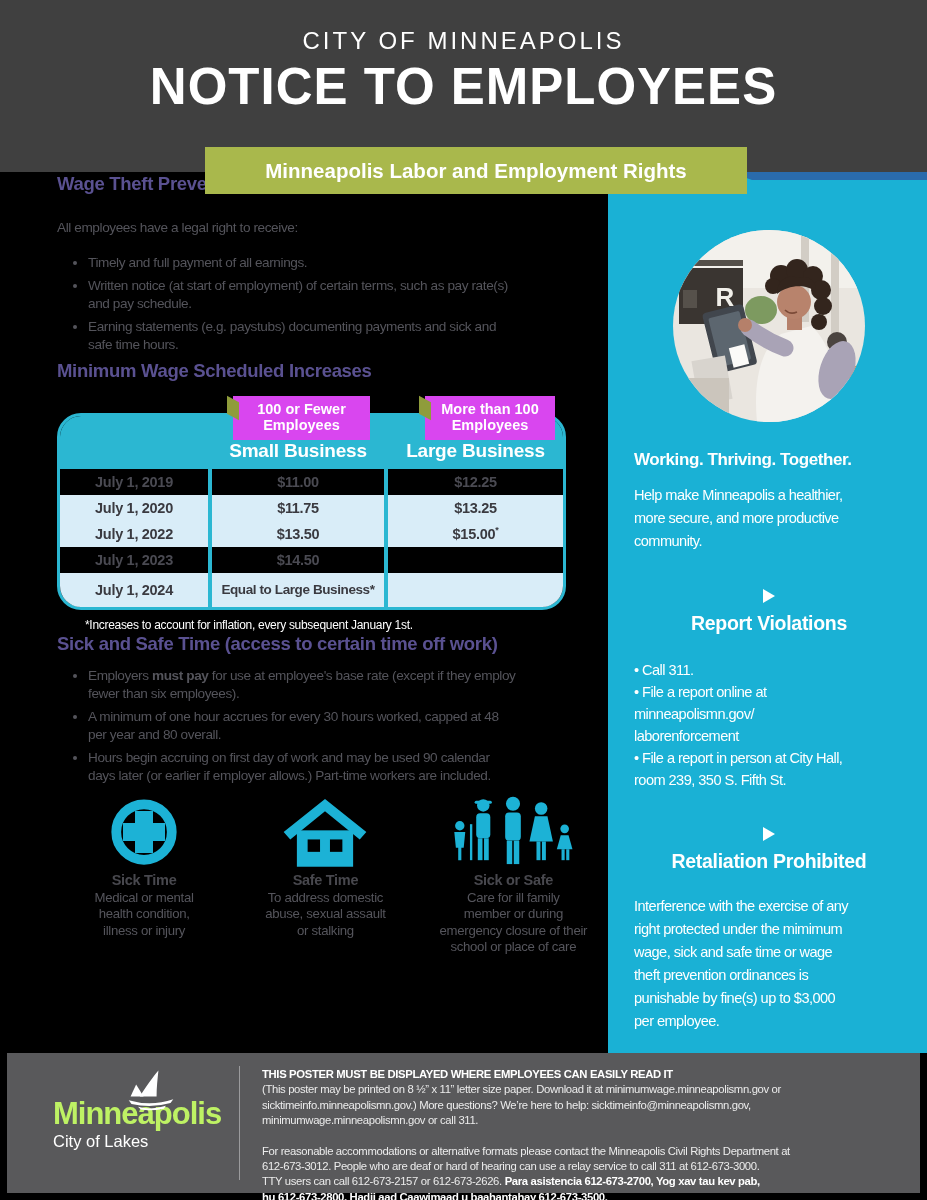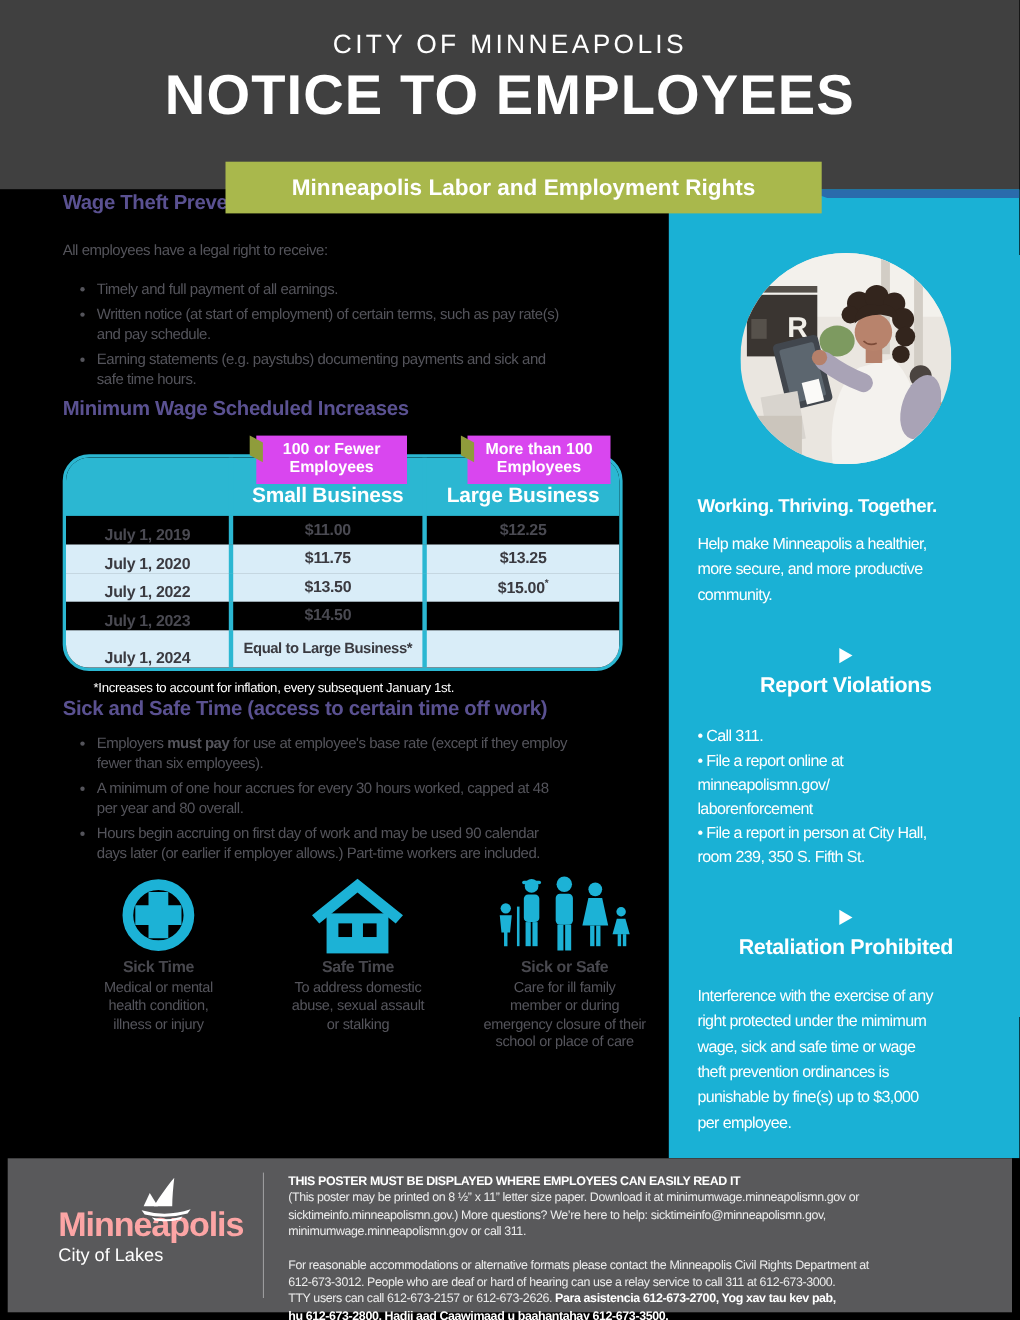--- a/index.html
+++ b/index.html
@@ -42,21 +42,21 @@
   .tab::before { content:""; position:absolute; left:-6px; top:3px; width:12px; height:18px;
                  background:#8f9c3b; transform:skewY(28deg); z-index:-1; }
   .tab-small { left:176px; width:137px; }
   .tab-large { left:368px; width:130px; }
   .mw-table { width:509px; border:3px solid #2bb7d2; border-radius:24px; overflow:hidden; background:transparent; }
   .mw-head { background:#2bb7d2; height:53px; display:flex; }
   .mw-row { display:flex; height:26px; }
   .mw-row.light { background:#d9edf8; }
   .mw-row.dark  { background:transparent; }
   .mw-row.last  { height:34px; }
-  .c1 { width:148px; display:flex; align-items:flex-end; justify-content:center; }
+  .c1 { width:148px; display:flex; align-items:center; justify-content:center; }
   .c2 { width:176px; display:flex; align-items:flex-end; justify-content:center; border-left:4px solid #2bb7d2; }
   .c3 { flex:1; display:flex; align-items:flex-end; justify-content:center; border-left:4px solid #2bb7d2; }
   .mw-row .c2, .mw-row .c3 { align-items:center; }
   .mw-head .col-label { color:#fff; font-weight:700; font-size:19px; letter-spacing:-0.2px; padding-bottom:7px; }
   .mw-date { font-weight:700; font-size:14.5px; letter-spacing:-0.3px; }
   .mw-val  { font-weight:700; font-size:14.5px; letter-spacing:-0.3px; }
   .mw-row.light .mw-date, .mw-row.light .mw-val { color:#3a3a40; }
   .mw-row.dark  .mw-date, .mw-row.dark  .mw-val { color:#4a4a52; }
   .mw-val .sup { font-size:9px; vertical-align:super; }
   .equal-note { font-weight:700; font-size:13.5px; letter-spacing:-0.4px; color:#3a3a40; }
@@ -79,21 +79,21 @@
   .tri { width:0; height:0; border-left:12px solid #fff; border-top:7px solid transparent; border-bottom:7px solid transparent; }
   .side-items { margin-top:24px; }
   .side-item { font-size:14.6px; letter-spacing:-0.55px; line-height:22px; white-space:pre-line; }
   .side-body { margin-top:22px; font-size:14.6px; letter-spacing:-0.55px; line-height:23px; white-space:pre-line; }
 
   
   .footer { position:absolute; left:0; right:0; bottom:0; height:147px; background:#000; padding:0 7px 7px 7px; }
   .footer-inner { background:#59595b; height:140px; display:flex; }
   .logo { width:232px; position:relative; padding:44px 0 0 46px; }
   .sail-svg { position:absolute; left:118px; top:16px; }
-  .logo-name { font-size:31px; font-weight:700; color:#fca5a5; letter-spacing:-1px; line-height:34px; }
+  .logo-name { font-size:31px; font-weight:700; color:#bef264; letter-spacing:-1px; line-height:34px; }
   .logo-tag { font-size:16.5px; color:#fff; margin-top:1px; }
   .v-divider { width:1px; background:#9b9b9d; margin:13px 0; }
   .foot-text { flex:1; padding:14px 14px 0 22px; color:#ececec; font-size:11.3px; letter-spacing:-0.35px; line-height:15.4px; }
   .foot-head { font-weight:700; color:#fff; }
   .foot-para { white-space:pre-line; }
   .foot-para.p2 { margin-top:15px; }
   .foot-bold { font-weight:700; color:#fff; }
 </style>
 </head>
 <body>

